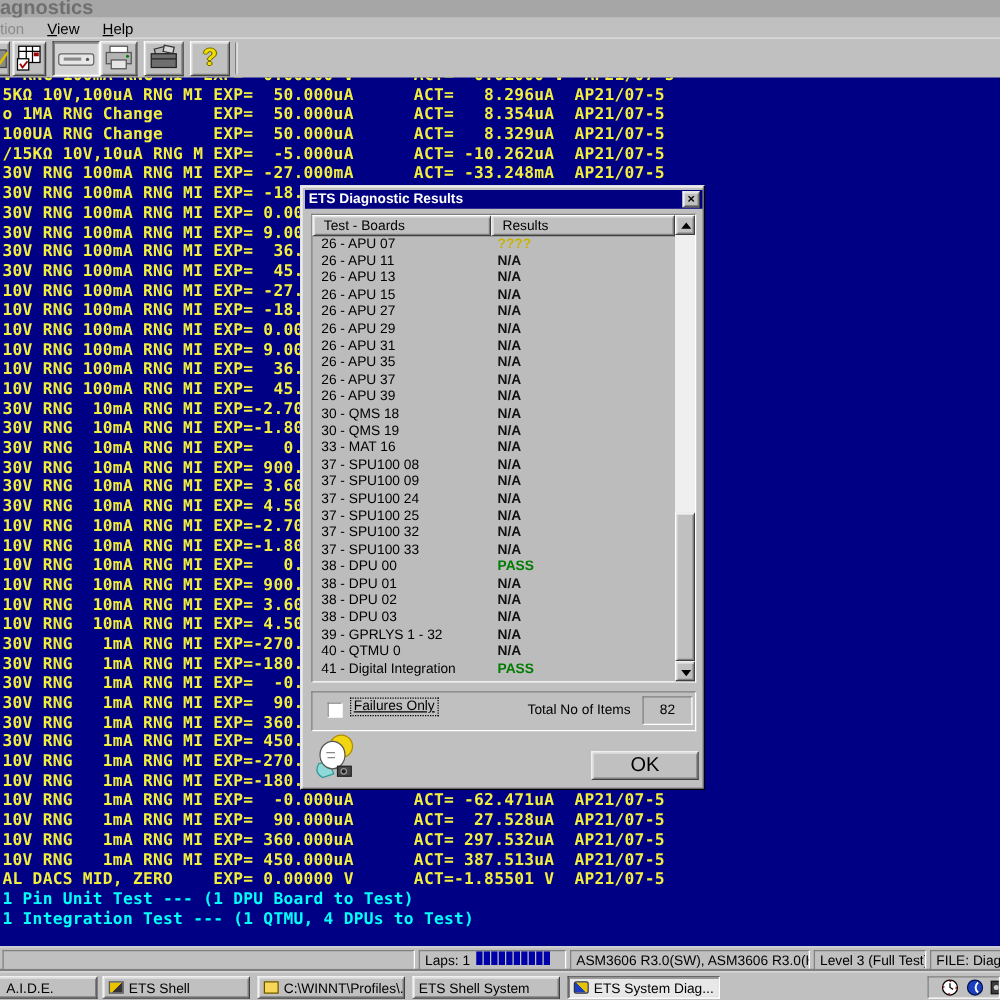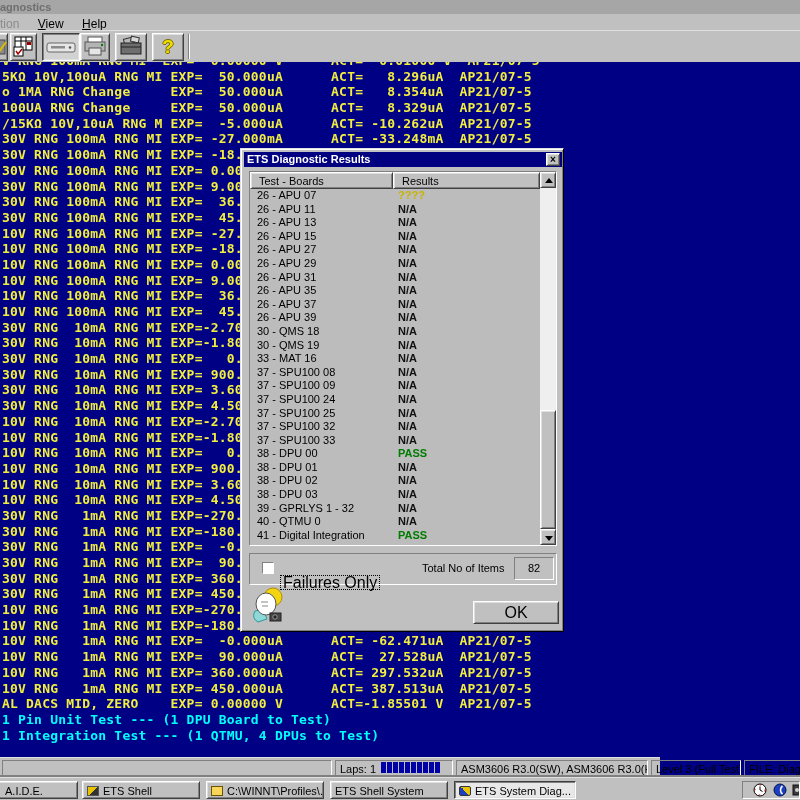--- a/index.html
+++ b/index.html
@@ -9,21 +9,21 @@
 
   
   .raised { background:#c0c0c0; border:1px solid; border-color:#fff #404040 #404040 #fff;
             box-shadow: inset 1px 1px 0 #dfdfdf, inset -1px -1px 0 #808080; }
   .sunken { border:1px solid; border-color:#808080 #fff #fff #808080; }
   .pressed { background:#d2d2d2; border:1px solid; border-color:#404040 #fff #fff #404040;
              box-shadow: inset 1px 1px 0 #808080, inset -1px -1px 0 #dfdfdf; }
 
   
   #titlebar { left:0; top:0; width:800px; height:14px; background:#a6a6a6; }
-  #titlebar .ttext { position:absolute; left:0px; top:0; font-size:11px; font-weight:bold; color:#6f6f6f; line-height:14px; }
+  #titlebar .ttext { position:absolute; left:0px; top:0; font-size:16px; font-weight:bold; color:#6f6f6f; line-height:14px; }
   #menubar { left:0; top:14px; width:800px; height:16px; background:#c0c0c0; }
   .mi { display:inline-block; font-size:12px; color:#000; line-height:16px; padding:0 7px; }
   .mi.disabled { color:#8b8b8b; padding-left:0; }
   #menubar .mi:nth-of-type(n+2)::first-letter { text-decoration:underline; }
   #toolbar { left:0; top:30px; width:800px; height:32px; background:#c0c0c0;
              border-top:1px solid #dfdfdf; }
   .tbbtn { position:absolute; top:2px; height:28px; }
   .tbsep { position:absolute; top:3px; width:2px; height:25px; border-left:1px solid #808080; border-right:1px solid #fff; }
   .helpq { font-size:19px; font-weight:bold; color:#f0e000; line-height:26px; display:block; text-align:center;
            text-shadow:1px 0 0 #7a6e00, -1px 0 0 #7a6e00, 0 1px 0 #7a6e00, 0 -1px 0 #7a6e00; }
@@ -59,29 +59,29 @@
   .res-na { color:#111; }
   #dlg-scroll { position:absolute; right:0px; top:0px; width:16px; height:373px; background:#efefef; }
   .sarrow { position:absolute; left:0; width:16px; height:16px; }
   .tri-up { position:absolute; left:4px; top:5px; width:0; height:0;
             border-left:4px solid transparent; border-right:4px solid transparent; border-bottom:5px solid #000; }
   .tri-down { position:absolute; left:4px; top:6px; width:0; height:0;
               border-left:4px solid transparent; border-right:4px solid transparent; border-top:5px solid #000; }
   #dlg-thumb { position:absolute; left:0; top:238px; width:16px; height:119px; }
   #dlg-bottom { left:8px; top:404px; width:308px; height:32px; }
   #chkbox { position:absolute; left:12px; top:8px; width:12px; height:12px; background:#fff; }
-  #chklabel { position:absolute; left:30px; top:21px; font-size:16px; color:#000; border:1px dotted #000; padding:0 2px; line-height:13px; }
+  #chklabel { position:absolute; left:30px; top:4px; font-size:11px; color:#000; border:1px dotted #000; padding:0 2px; line-height:13px;text-decoration:underline; }
   #total-label { position:absolute; left:172px; top:8px; font-size:11px; color:#000; }
   #total-box { position:absolute; left:264px; top:3px; width:40px; height:23px; font-size:11px; color:#000;
                text-align:center; line-height:21px; background:#c0c0c0; }
   #mascot { left:10px; top:438px; width:34px; height:38px; }
   #ok-btn { left:232px; top:452px; width:86px; height:23px; font-size:16px; color:#000; text-align:center; line-height:21px; }
 
   
-  #statusbar { left:0; top:757px; width:660px; height:20px; background:#c0c0c0; border-top:1px solid #dfdfdf; }
+  #statusbar { left:0; top:757px; width:800px; height:20px; background:#c0c0c0; border-top:1px solid #dfdfdf; }
   .spanel { position:absolute; top:2px; height:16px; font-size:11px; line-height:14px; color:#000;
             padding:1px 4px; white-space:nowrap; overflow:hidden; }
   #sp0 { left:2px;  width:330px; }
   #sp1 { left:335px; width:118px; }
   #sp2 { left:456px; width:192px; }
   #sp3 { left:651px; width:90px; }
   #sp4 { left:744px; width:58px; }
   #segs { display:inline-block; vertical-align:middle; margin-left:5px; margin-top:-2px; }
   .seg { display:inline-block; width:5px; height:11px; background:#0000a8; margin-right:1px; }
 

